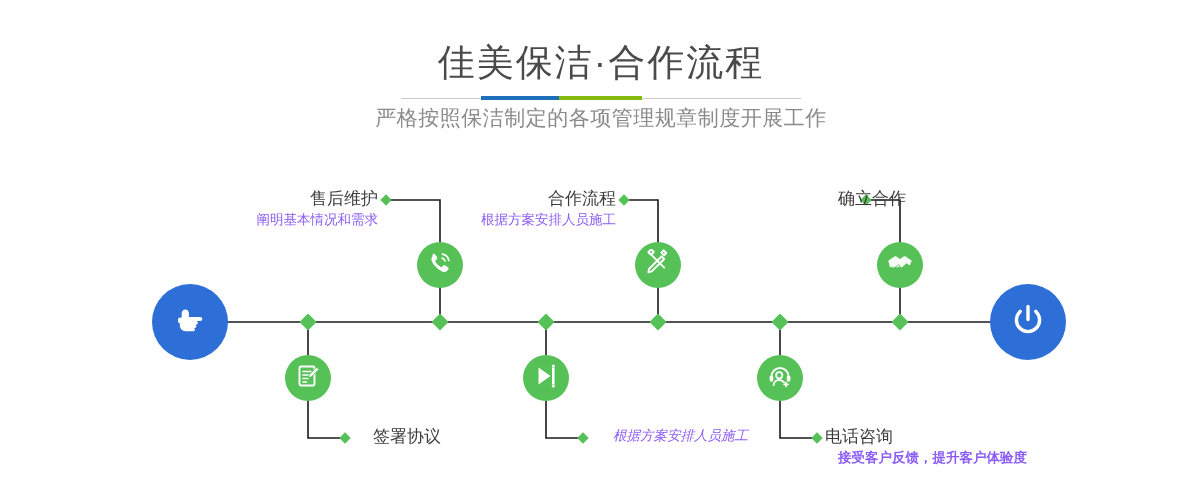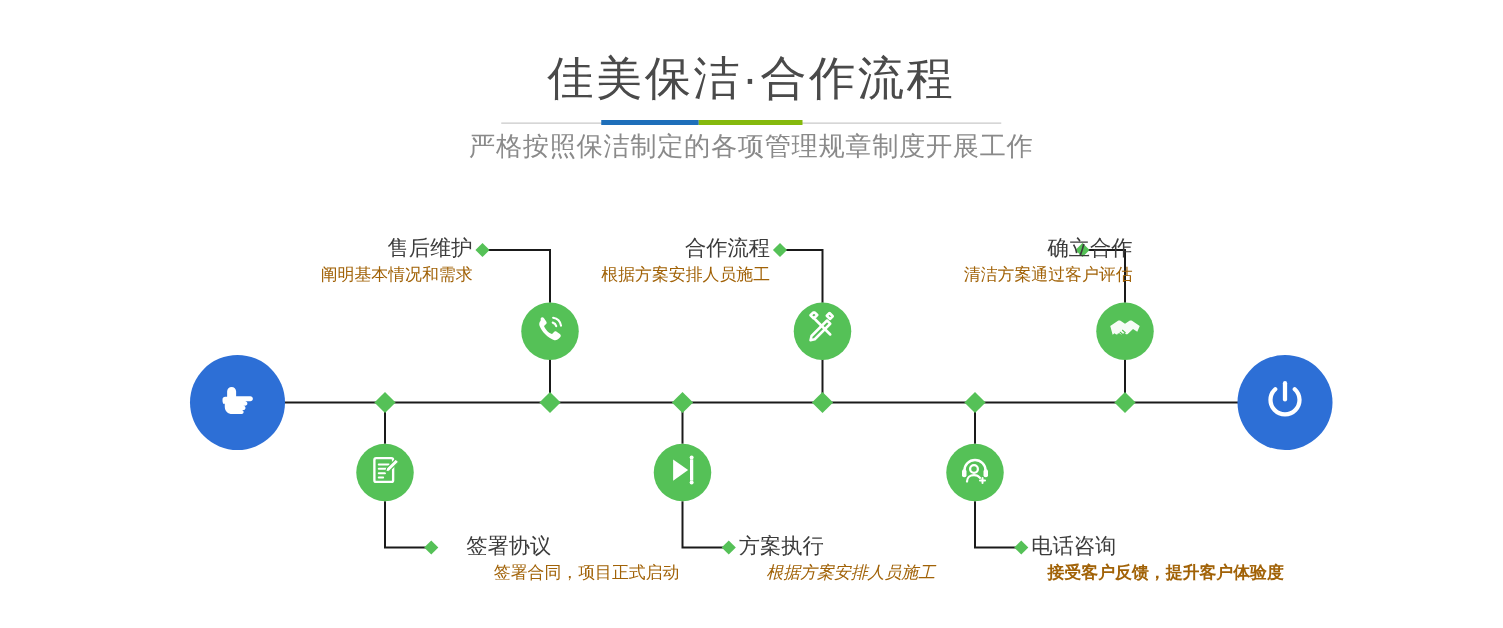--- a/index.html
+++ b/index.html
@@ -125,21 +125,21 @@
     color: #3d3d3d;
   }
   .lbl-title {
     font-size: 17px;
     line-height: 22px;
     color: #3b3b3b;
   }
   .lbl-sub {
     font-size: 13.5px;
     line-height: 20px;
-    color: #a16207;
+    color: #8b5cf6;
   }
   .lbl-top {
     text-align: right;
     transform: translateX(-100%);
   }
   .lbl-bottom {
     text-align: left;
   }
 </style>
 </head>
@@ -306,30 +306,27 @@
       <div class="lbl-sub">阐明基本情况和需求</div>
     </div>
 
     <div class="lbl lbl-top" style="left:616px; top:38px;">
       <div class="lbl-title">合作流程</div>
       <div class="lbl-sub">根据方案安排人员施工</div>
     </div>
 
     <div class="lbl lbl-top" style="left:858px; top:38px;margin-left:48px;">
       <div class="lbl-title">确立合作</div>
-      <div class="lbl-sub">清洁方案通过客户评估</div>
     </div>
 
     <div class="lbl lbl-bottom" style="left:373px; top:276px;">
       <div class="lbl-title">签署协议</div>
-      <div class="lbl-sub" style="padding-left:22px;">签署合同，项目正式启动</div>
     </div>
 
     <div class="lbl lbl-bottom" style="left:591px; top:276px;">
-      <div class="lbl-title">方案执行</div>
       <div class="lbl-sub" style="padding-left:22px;font-style:italic;">根据方案安排人员施工</div>
     </div>
 
     <div class="lbl lbl-bottom" style="left:825px; top:276px;">
       <div class="lbl-title">电话咨询</div>
       <div class="lbl-sub" style="padding-left:13px;font-weight:bold;">接受客户反馈，提升客户体验度</div>
     </div>
 
   </div>
 </div>

